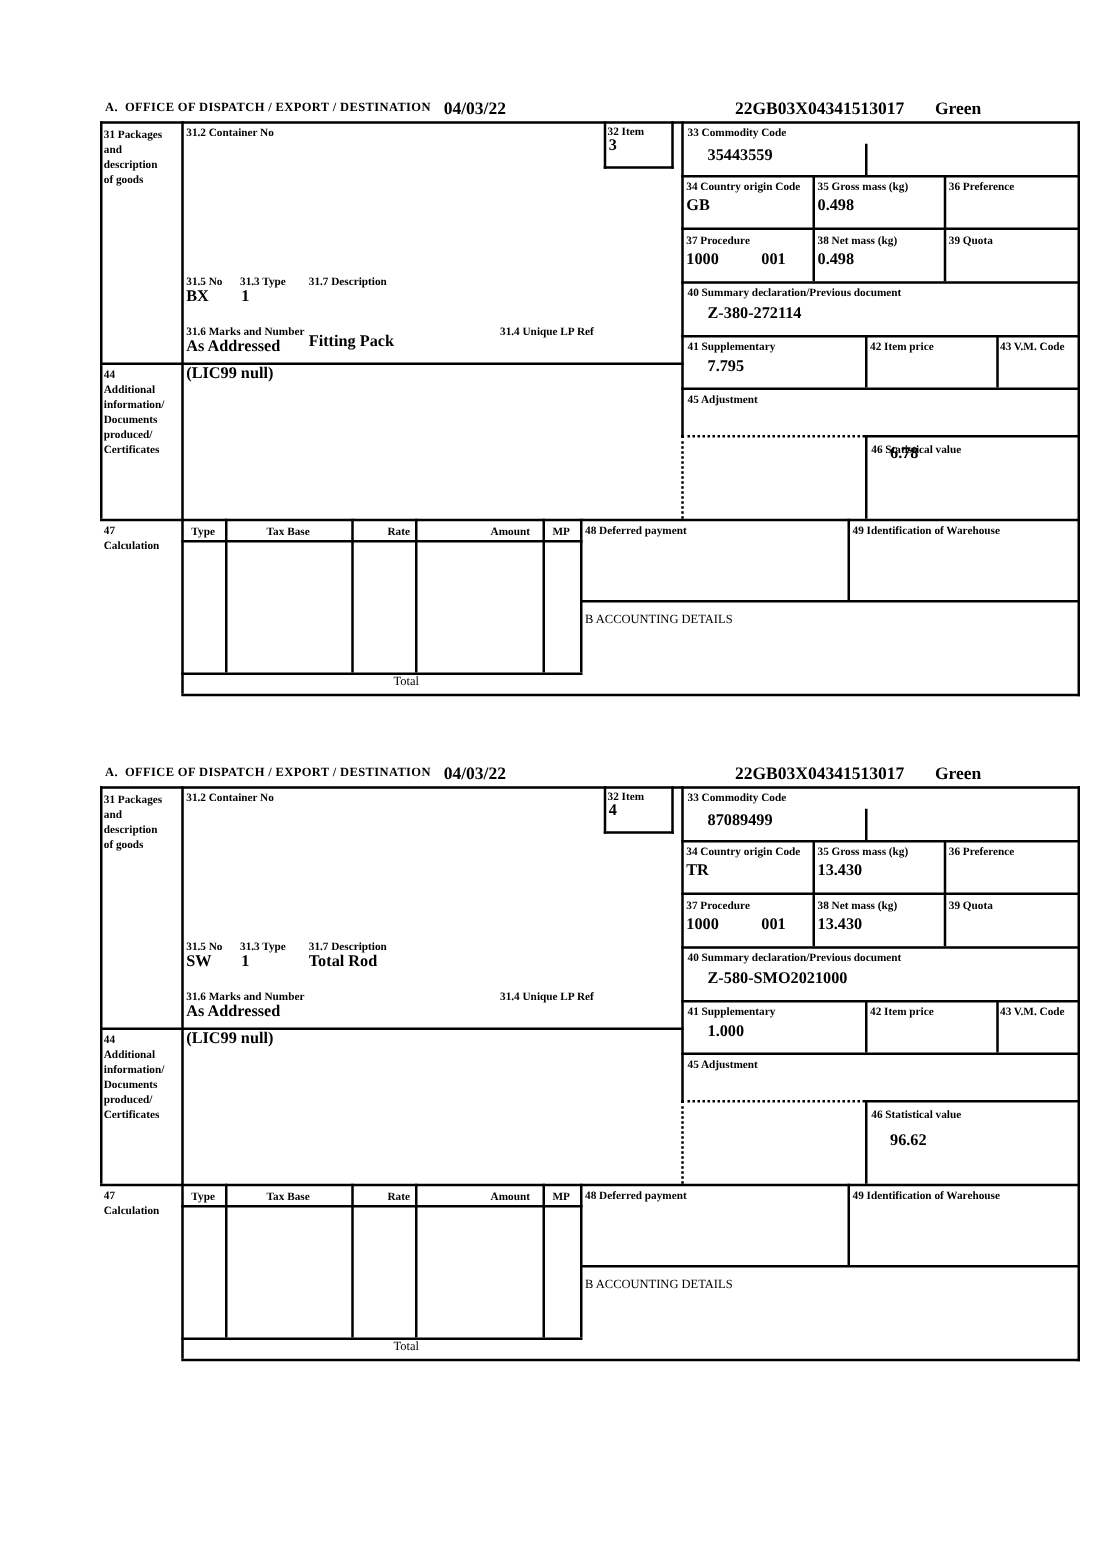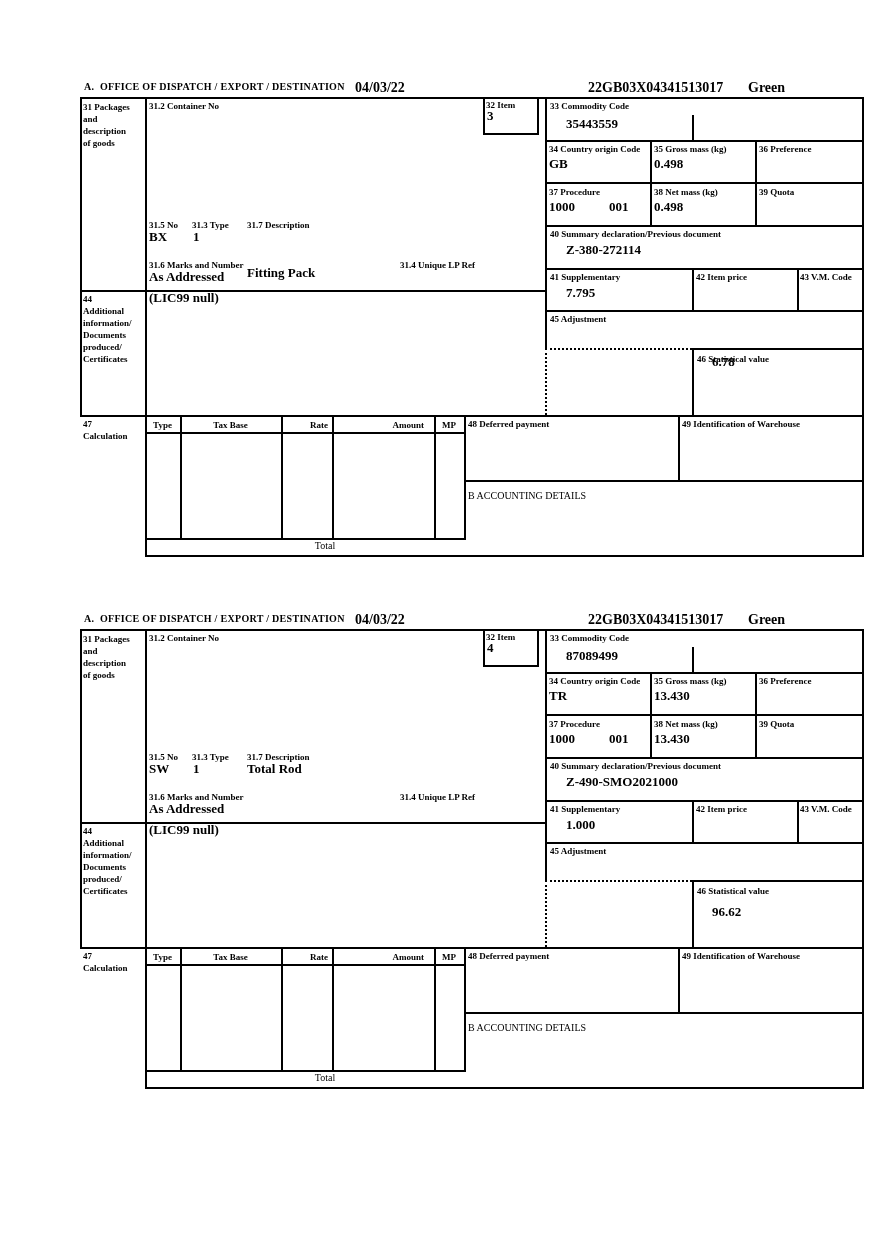--- a/index.html
+++ b/index.html
@@ -220,21 +220,21 @@
   <div class="lbl" style="left:679px;top:63px;">36 Preference</div>
 
   <div class="lbl" style="left:469px;top:106px;">37 Procedure</div>
   <div class="val" style="left:469px;top:120px;">1000</div>
   <div class="val" style="left:529px;top:120px;">001</div>
   <div class="lbl" style="left:574px;top:106px;">38 Net mass (kg)</div>
   <div class="val" style="left:574px;top:120px;">13.430</div>
   <div class="lbl" style="left:679px;top:106px;">39 Quota</div>
 
   <div class="lbl" style="left:470px;top:148px;">40 Summary declaration/Previous document</div>
-  <div class="val" style="left:486px;top:163px;">Z-490-SMO2021000</div>
+  <div class="val" style="left:486px;top:163px;">Z-580-SMO2021000</div>
 
   <div class="lbl" style="left:470px;top:191px;">41 Supplementary</div>
   <div class="val" style="left:486px;top:206px;">1.000</div>
   <div class="lbl" style="left:616px;top:191px;">42 Item price</div>
   <div class="lbl" style="left:720px;top:191px;">43 V.M. Code</div>
 
   <div class="lbl" style="left:470px;top:233px;">45 Adjustment</div>
 
   <div class="lbl" style="left:617px;top:273px;">46 Statistical value</div>
   <div class="val" style="left:632px;top:293px;">96.62</div>

